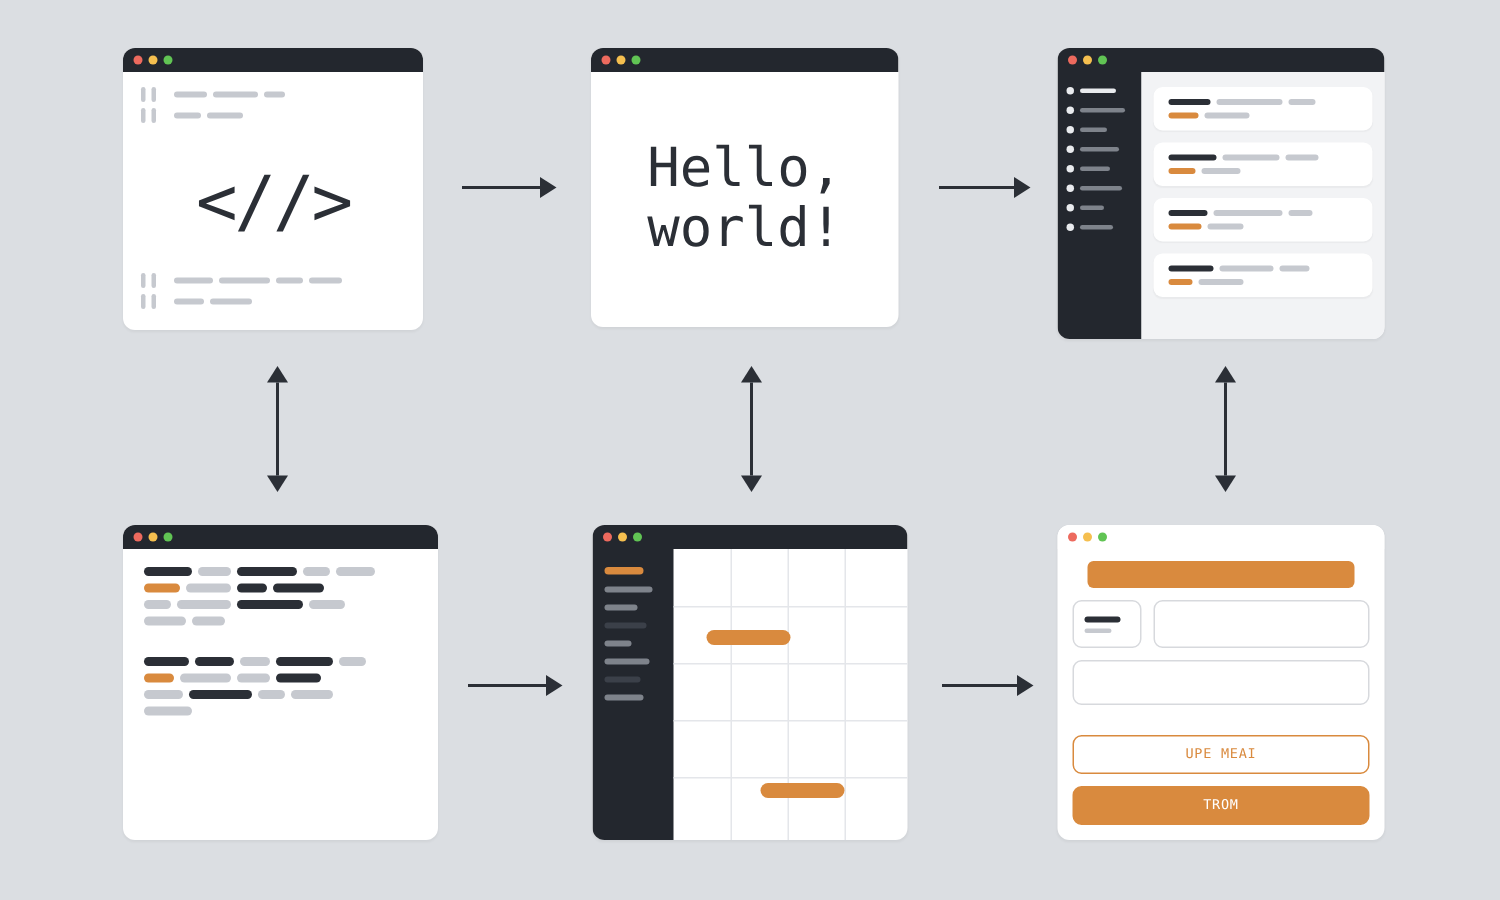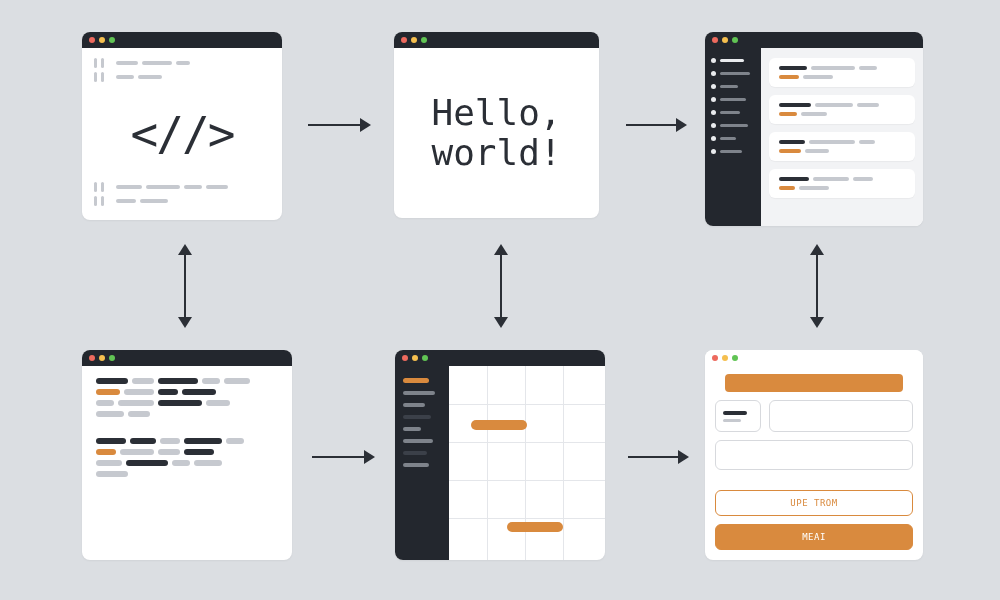--- a/index.html
+++ b/index.html
@@ -370,22 +370,22 @@
       <div class="chip">
         <span class="bar g3" style="width:24px;height:4px"></span>
         <span class="bar g1" style="width:18px;height:3px"></span>
       </div>
       <div class="field"></div>
     </div>
     <div class="formrow">
       <div class="field" style="height:30px"></div>
     </div>
     <div style="flex:1"></div>
-    <div class="btn">UPE TROM</div>
-    <div class="btn fill">MEAI</div>
+    <div class="btn">UPE MEAI</div>
+    <div class="btn fill">TROM</div>
   </div>
 </div>
 
 <div class="arrow h" style="left:308px; top:118px;">
   <div class="shaft" style="width:52px"></div>
     <div class="head right"></div>
 </div>
 <div class="arrow h" style="left:626px; top:118px;">
   <div class="shaft" style="width:50px"></div>
     <div class="head right"></div>

